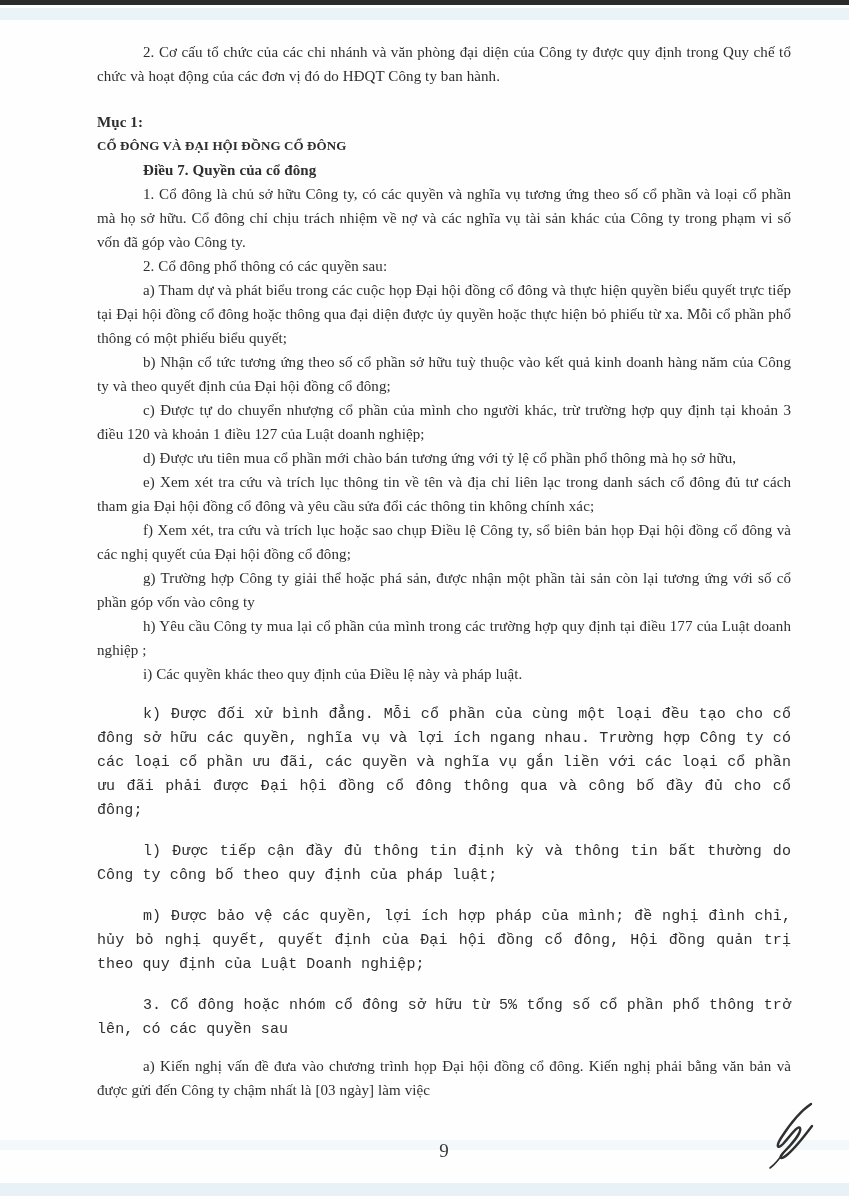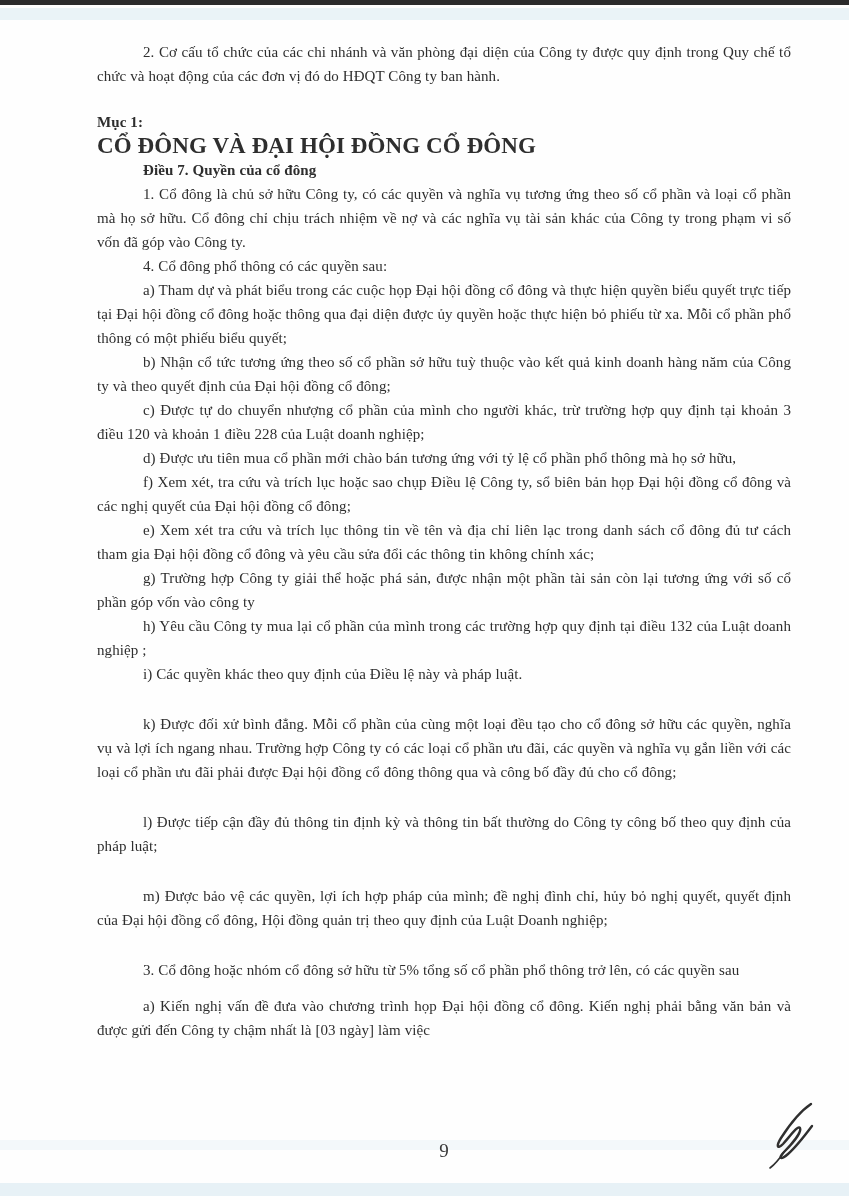--- a/index.html
+++ b/index.html
@@ -48,26 +48,26 @@
     text-indent: 46px;
     letter-spacing: 0.1px;
   }
   p.section-kicker,
   p.section-title {
     text-align: left;
     text-indent: 0;
     font-weight: bold;
   }
   p.section-kicker { margin-top: 22px; }
-  p.section-title  { font-size: 23px; }
+  p.section-title  { font-size: 13px; }
   p.article-heading {
     font-weight: bold;
     text-align: left;
   }
-  p.gap { margin-top: 26px; }
+  p.gap { margin-top: 17px; font-family: Liberation Mono, monospace; }
   p.gap-sm { margin-top: 12px; }
 
   .page-number {
     position: absolute;
     top: 1140px;
     left: 97px;
     width: 694px;
     text-align: center;
     font-size: 19px;
     color: #3a3a3a;
@@ -89,29 +89,29 @@
 <div class="scan-band b3"></div>
 
 <div class="page-body">
   <p>2. Cơ cấu tổ chức của các chi nhánh và văn phòng đại diện của Công ty được quy định trong Quy chế tổ chức và hoạt động của các đơn vị đó do HĐQT Công ty ban hành.</p>
 
   <p class="section-kicker">Mục 1:</p>
   <p class="section-title">CỔ ĐÔNG VÀ ĐẠI HỘI ĐỒNG CỔ ĐÔNG</p>
   <p class="article-heading">Điều 7. Quyền của cổ đông</p>
 
   <p>1. Cổ đông là chủ sở hữu Công ty, có các quyền và nghĩa vụ tương ứng theo số cổ phần và loại cổ phần mà họ sở hữu. Cổ đông chỉ chịu trách nhiệm về nợ và các nghĩa vụ tài sản khác của Công ty trong phạm vi số vốn đã góp vào Công ty.</p>
-  <p>4. Cổ đông phổ thông có các quyền sau:</p>
+  <p>2. Cổ đông phổ thông có các quyền sau:</p>
   <p>a) Tham dự và phát biểu trong các cuộc họp Đại hội đồng cổ đông và thực hiện quyền biểu quyết trực tiếp tại Đại hội đồng cổ đông hoặc thông qua đại diện được ủy quyền hoặc thực hiện bỏ phiếu từ xa. Mỗi cổ phần phổ thông có một phiếu biểu quyết;</p>
   <p>b) Nhận cổ tức tương ứng theo số cổ phần sở hữu tuỳ thuộc vào kết quả kinh doanh hàng năm của Công ty và theo quyết định của Đại hội đồng cổ đông;</p>
-  <p>c) Được tự do chuyển nhượng cổ phần của mình cho người khác, trừ trường hợp quy định tại khoản 3 điều 120 và khoản 1 điều 228 của Luật doanh nghiệp;</p>
+  <p>c) Được tự do chuyển nhượng cổ phần của mình cho người khác, trừ trường hợp quy định tại khoản 3 điều 120 và khoản 1 điều 127 của Luật doanh nghiệp;</p>
   <p>d) Được ưu tiên mua cổ phần mới chào bán tương ứng với tỷ lệ cổ phần phổ thông mà họ sở hữu,</p>
+  <p>e) Xem xét tra cứu và trích lục thông tin về tên và địa chỉ liên lạc trong danh sách cổ đông đủ tư cách tham gia Đại hội đồng cổ đông và yêu cầu sửa đổi các thông tin không chính xác;</p>
   <p>f) Xem xét, tra cứu và trích lục hoặc sao chụp Điều lệ Công ty, sổ biên bản họp Đại hội đồng cổ đông và các nghị quyết của Đại hội đồng cổ đông;</p>
-  <p>e) Xem xét tra cứu và trích lục thông tin về tên và địa chỉ liên lạc trong danh sách cổ đông đủ tư cách tham gia Đại hội đồng cổ đông và yêu cầu sửa đổi các thông tin không chính xác;</p>
   <p>g) Trường hợp Công ty giải thể hoặc phá sản, được nhận một phần tài sản còn lại tương ứng với số cổ phần góp vốn vào công ty</p>
-  <p>h) Yêu cầu Công ty mua lại cổ phần của mình trong các trường hợp quy định tại điều 132 của Luật doanh nghiệp ;</p>
+  <p>h) Yêu cầu Công ty mua lại cổ phần của mình trong các trường hợp quy định tại điều 177 của Luật doanh nghiệp ;</p>
   <p>i) Các quyền khác theo quy định của Điều lệ này và pháp luật.</p>
   <p class="gap">k) Được đối xử bình đẳng. Mỗi cổ phần của cùng một loại đều tạo cho cổ đông sở hữu các quyền, nghĩa vụ và lợi ích ngang nhau. Trường hợp Công ty có các loại cổ phần ưu đãi, các quyền và nghĩa vụ gắn liền với các loại cổ phần ưu đãi phải được Đại hội đồng cổ đông thông qua và công bố đầy đủ cho cổ đông;</p>
   <p class="gap">l) Được tiếp cận đầy đủ thông tin định kỳ và thông tin bất thường do Công ty công bố theo quy định của pháp luật;</p>
   <p class="gap">m) Được bảo vệ các quyền, lợi ích hợp pháp của mình; đề nghị đình chỉ, hủy bỏ nghị quyết, quyết định của Đại hội đồng cổ đông, Hội đồng quản trị theo quy định của Luật Doanh nghiệp;</p>
   <p class="gap">3. Cổ đông hoặc nhóm cổ đông sở hữu từ 5% tổng số cổ phần phổ thông trở lên, có các quyền sau</p>
   <p class="gap-sm">a) Kiến nghị vấn đề đưa vào chương trình họp Đại hội đồng cổ đông. Kiến nghị phải bằng văn bản và được gửi đến Công ty chậm nhất là [03 ngày] làm việc</p>
 </div>
 
 <div class="page-number">9</div>
 

